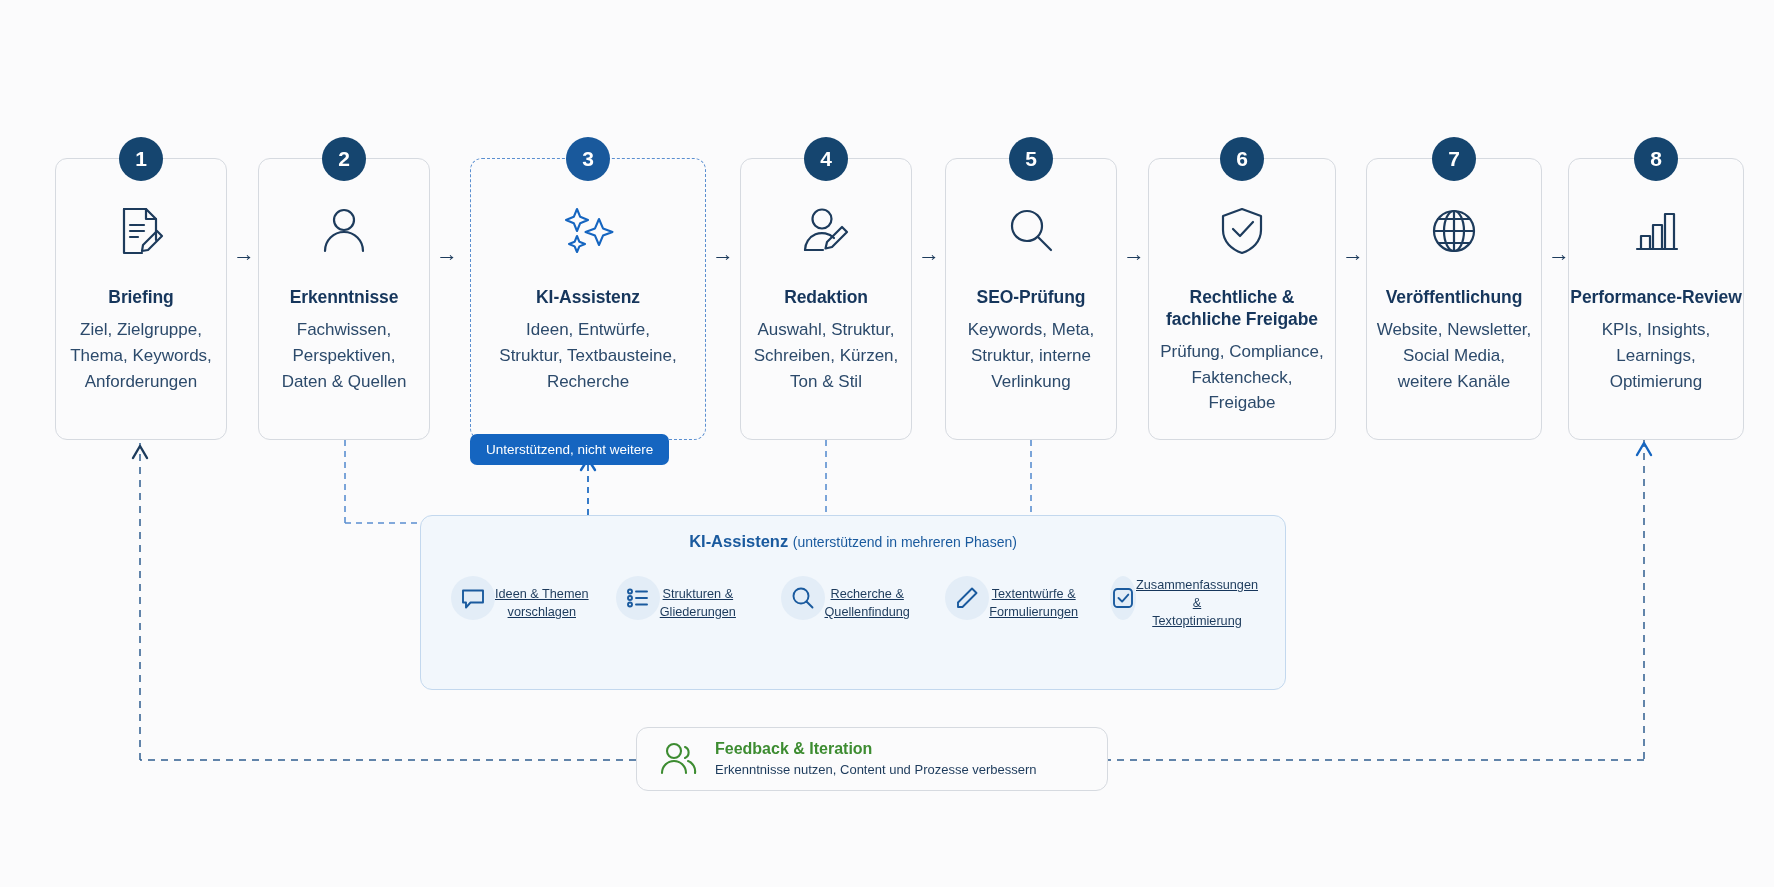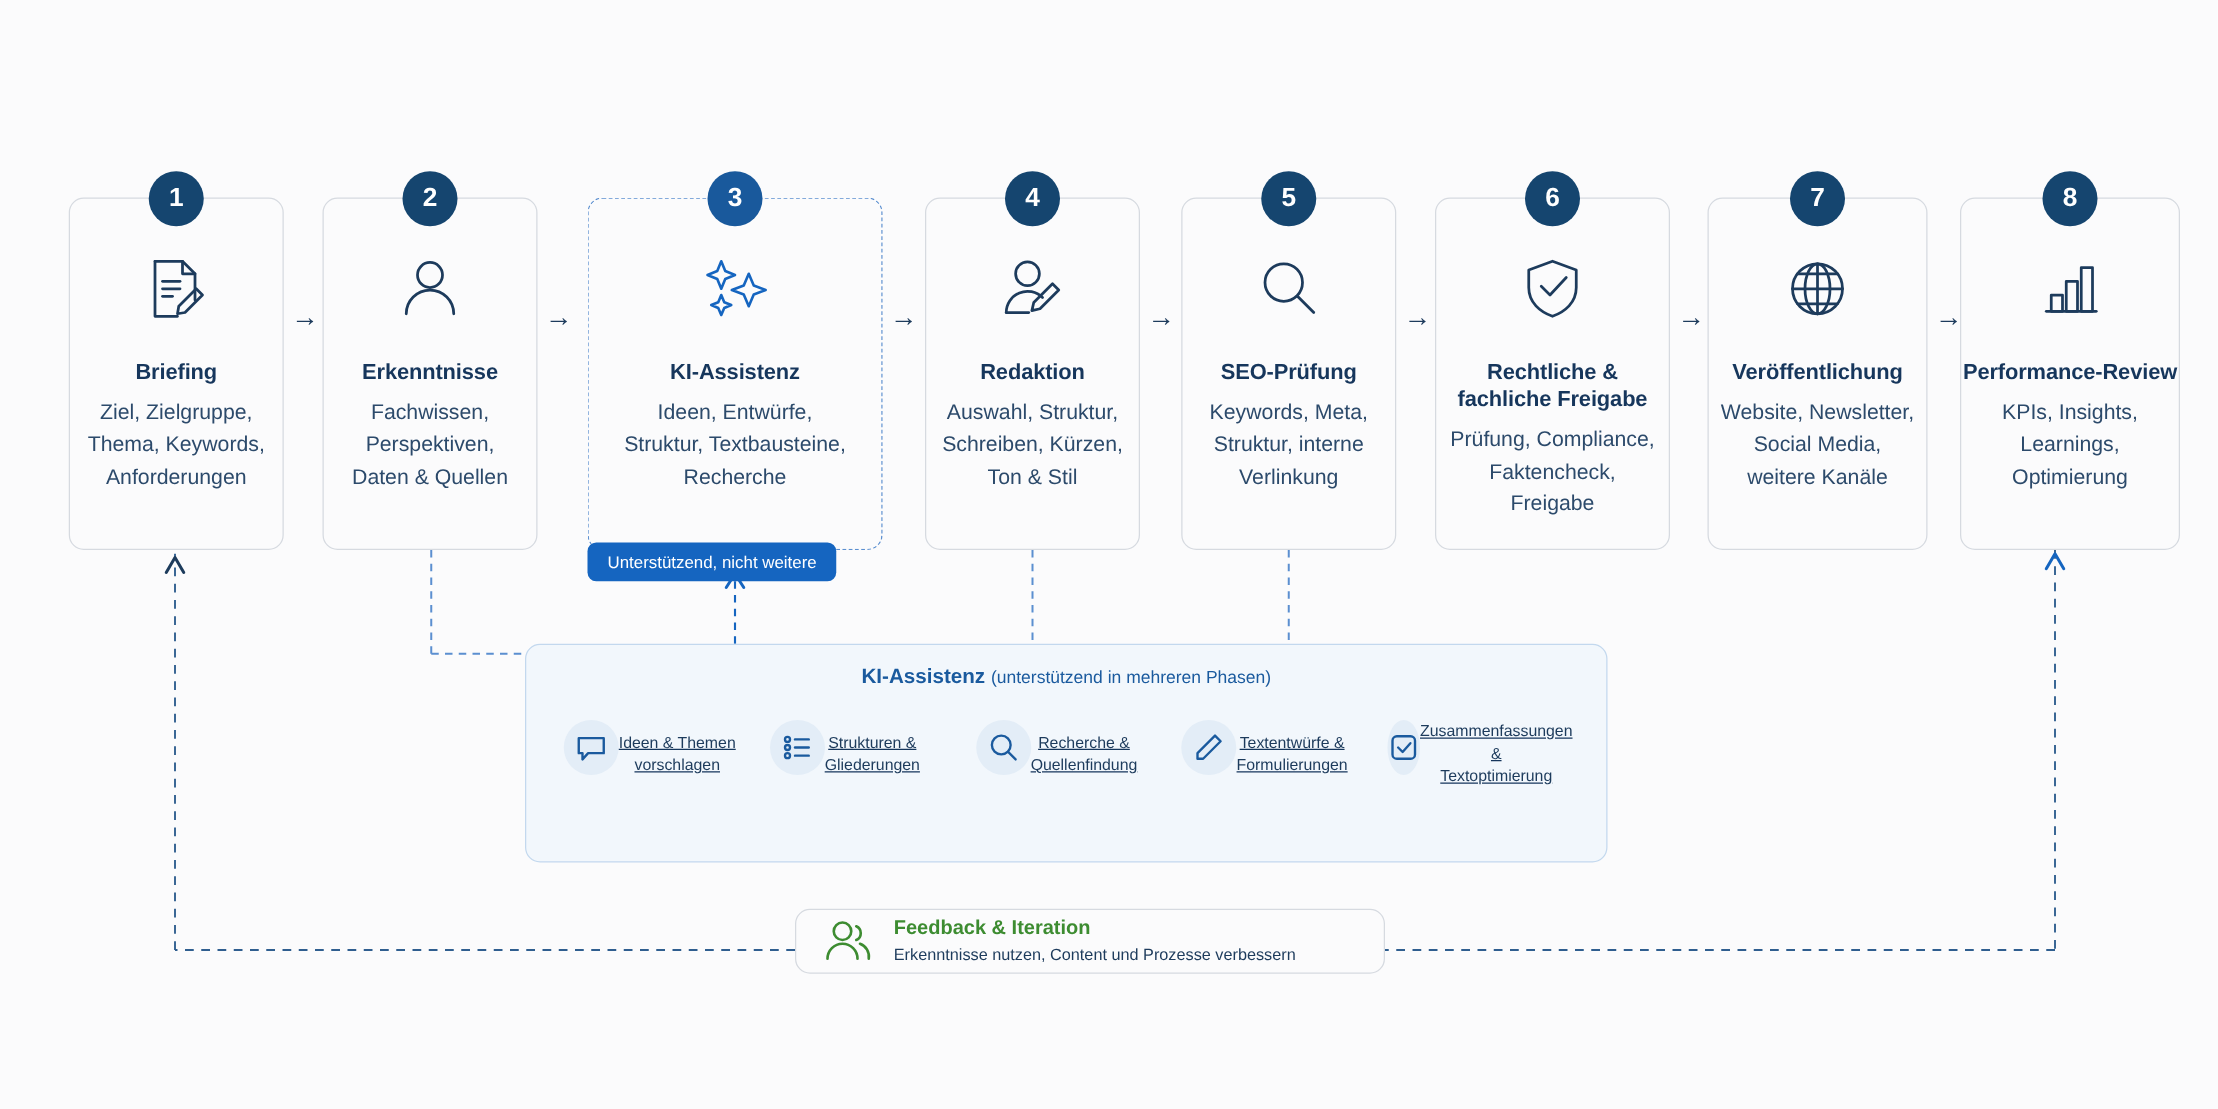--- a/index.html
+++ b/index.html
@@ -304,21 +304,21 @@
             <rect x="4" y="4" width="18" height="18" rx="3.5"></rect>
             <path d="M8.5 13 l3.6 3.6 6.2 -7"></path>
           </svg>
         </div>
         <div class="ai-item-label">Zusammenfassungen &amp;<br>Textoptimierung</div>
       </div>
 
     </div>
   </div>
 
-  <div class="fb" style="left:636px;top:727px;width:472px;height:52px;">
+  <div class="fb" style="left:636px;top:727px;width:472px;height:64px;">
     <div class="fb-ico">
       <svg width="40" height="40" viewBox="0 0 40 40" fill="none" stroke="#3d8c31" stroke-width="2.1" stroke-linecap="round" stroke-linejoin="round">
         <circle cx="15" cy="12" r="7"></circle>
         <path d="M3 34 a12 12 0 0 1 24 0"></path>
         <path d="M26 8 a6 6 0 0 1 0 11"></path>
         <path d="M29 22 a11 11 0 0 1 7 12"></path>
       </svg>
     </div>
     <div>
       <div class="fb-title">Feedback &amp; Iteration</div>

